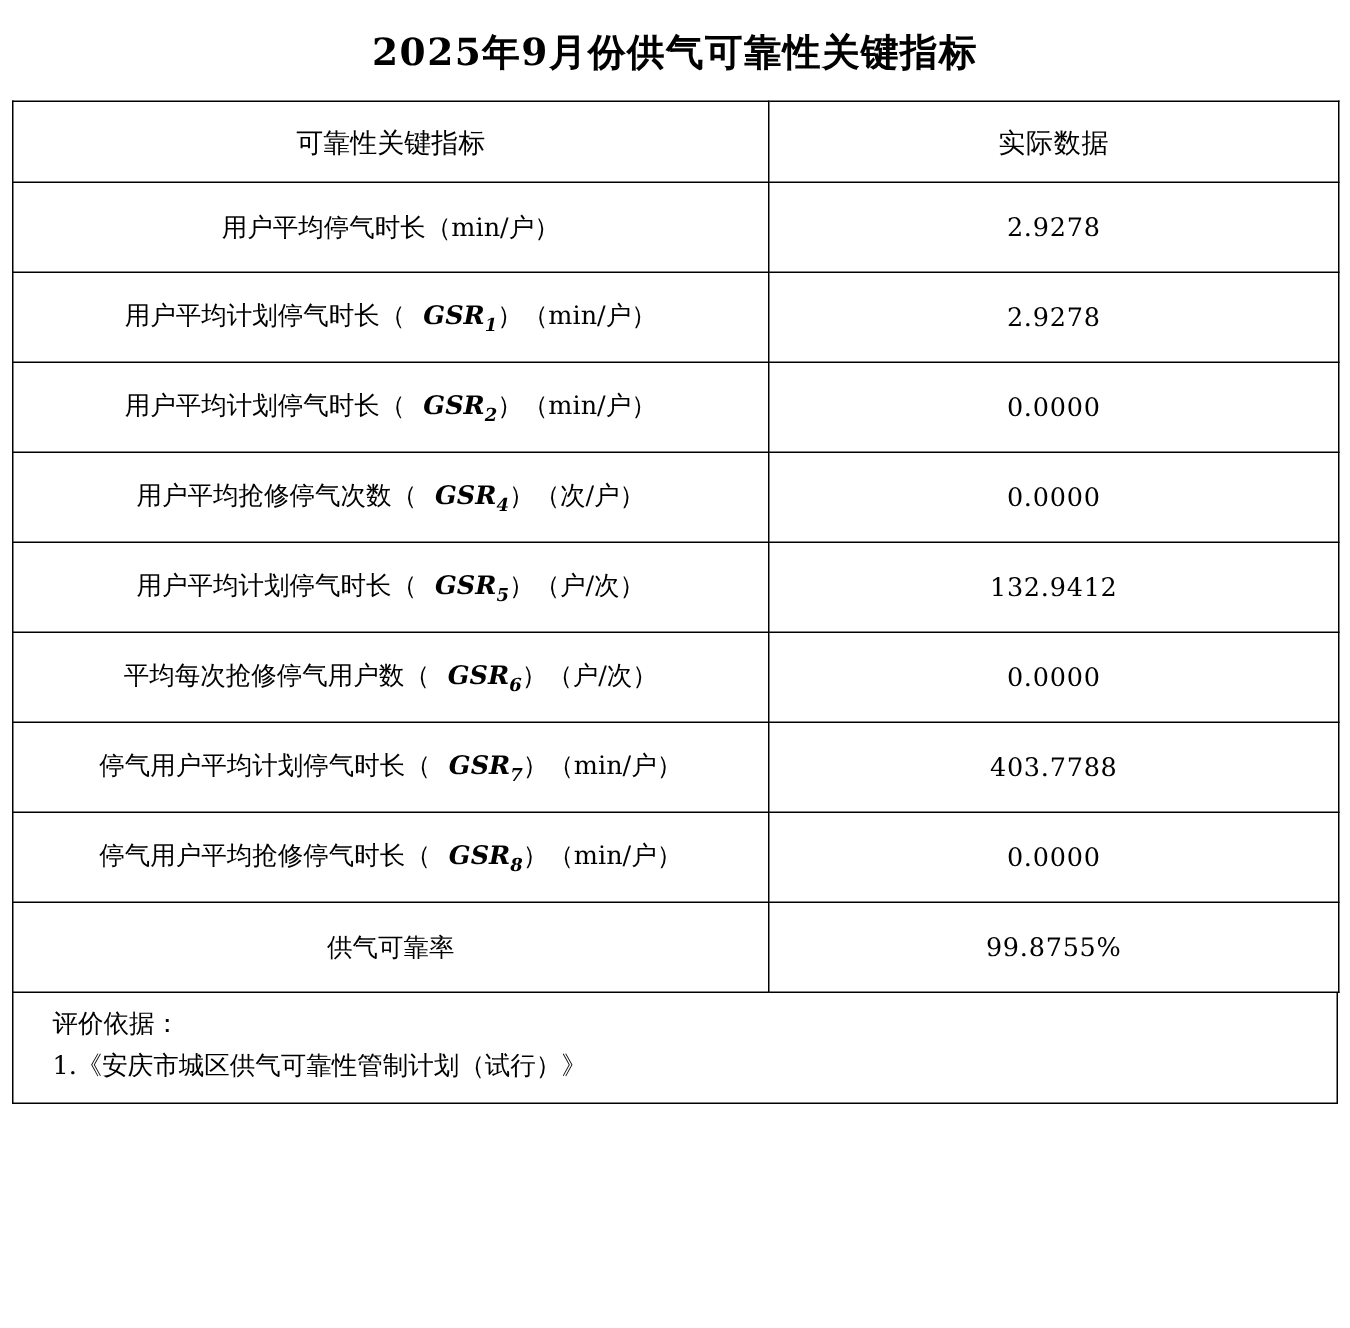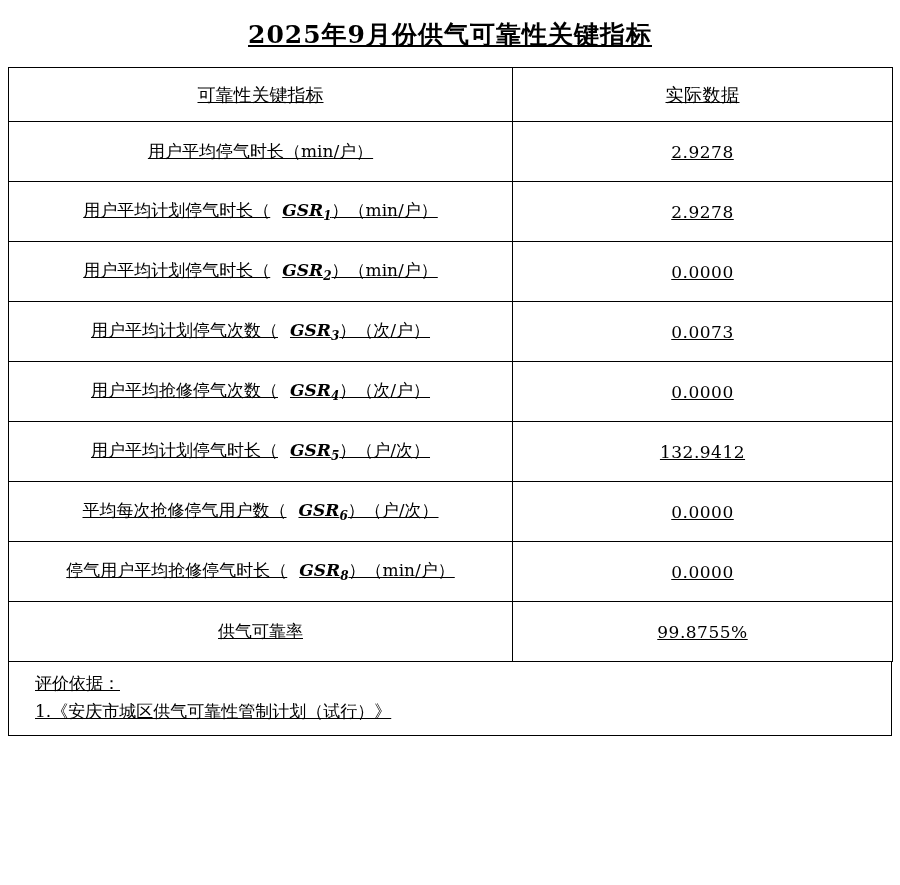--- a/index.html
+++ b/index.html
@@ -13,21 +13,20 @@
     font-family: "DejaVu Serif", "Liberation Serif", serif;
     color: #000000;
     overflow: hidden;
   }
   .page {
     width: 900px;
     height: 885px;
     box-sizing: border-box;
     padding: 0 8px;
     position: relative;
-    text-decoration: underline;
   }
   .doc-title {
     text-align: center;
     font-size: 25px;
     font-weight: bold;
     letter-spacing: 1px;
     padding: 18px 0 16px 0;
     font-family: "DejaVu Serif", "Liberation Serif", serif;
   }
   table.metrics {
@@ -107,40 +106,40 @@
       <tr>
         <td class="label"><span>用户平均计划停气时长（</span><span class="gsr">GSR</span><span class="sub">1</span><span>）（min/户）</span></td>
         <td class="value">2.9278</td>
       </tr>
 
       <tr>
         <td class="label"><span>用户平均计划停气时长（</span><span class="gsr">GSR</span><span class="sub">2</span><span>）（min/户）</span></td>
         <td class="value">0.0000</td>
       </tr>
 
-      <tr>
-        <td class="label"><span>用户平均计划停气次数（</span><span class="gsr">GSR</span><span class="sub">3</span><span>）（次/户）</span></td>
-        <td class="value">0.0073</td>
-      </tr>
 
       <tr>
         <td class="label"><span>用户平均抢修停气次数（</span><span class="gsr">GSR</span><span class="sub">4</span><span>）（次/户）</span></td>
         <td class="value">0.0000</td>
       </tr>
 
       <tr>
         <td class="label"><span>用户平均计划停气时长（</span><span class="gsr">GSR</span><span class="sub">5</span><span>）（户/次）</span></td>
         <td class="value">132.9412</td>
       </tr>
 
       <tr>
         <td class="label"><span>平均每次抢修停气用户数（</span><span class="gsr">GSR</span><span class="sub">6</span><span>）（户/次）</span></td>
         <td class="value">0.0000</td>
       </tr>
 
+      <tr>
+        <td class="label"><span>停气用户平均计划停气时长（</span><span class="gsr">GSR</span><span class="sub">7</span><span>）（min/户）</span></td>
+        <td class="value">403.7788</td>
+      </tr>
 
       <tr>
         <td class="label"><span>停气用户平均抢修停气时长（</span><span class="gsr">GSR</span><span class="sub">8</span><span>）（min/户）</span></td>
         <td class="value">0.0000</td>
       </tr>
 
       <tr>
         <td class="label"><span>供气可靠率</span></td>
         <td class="value">99.8755%</td>
       </tr>

